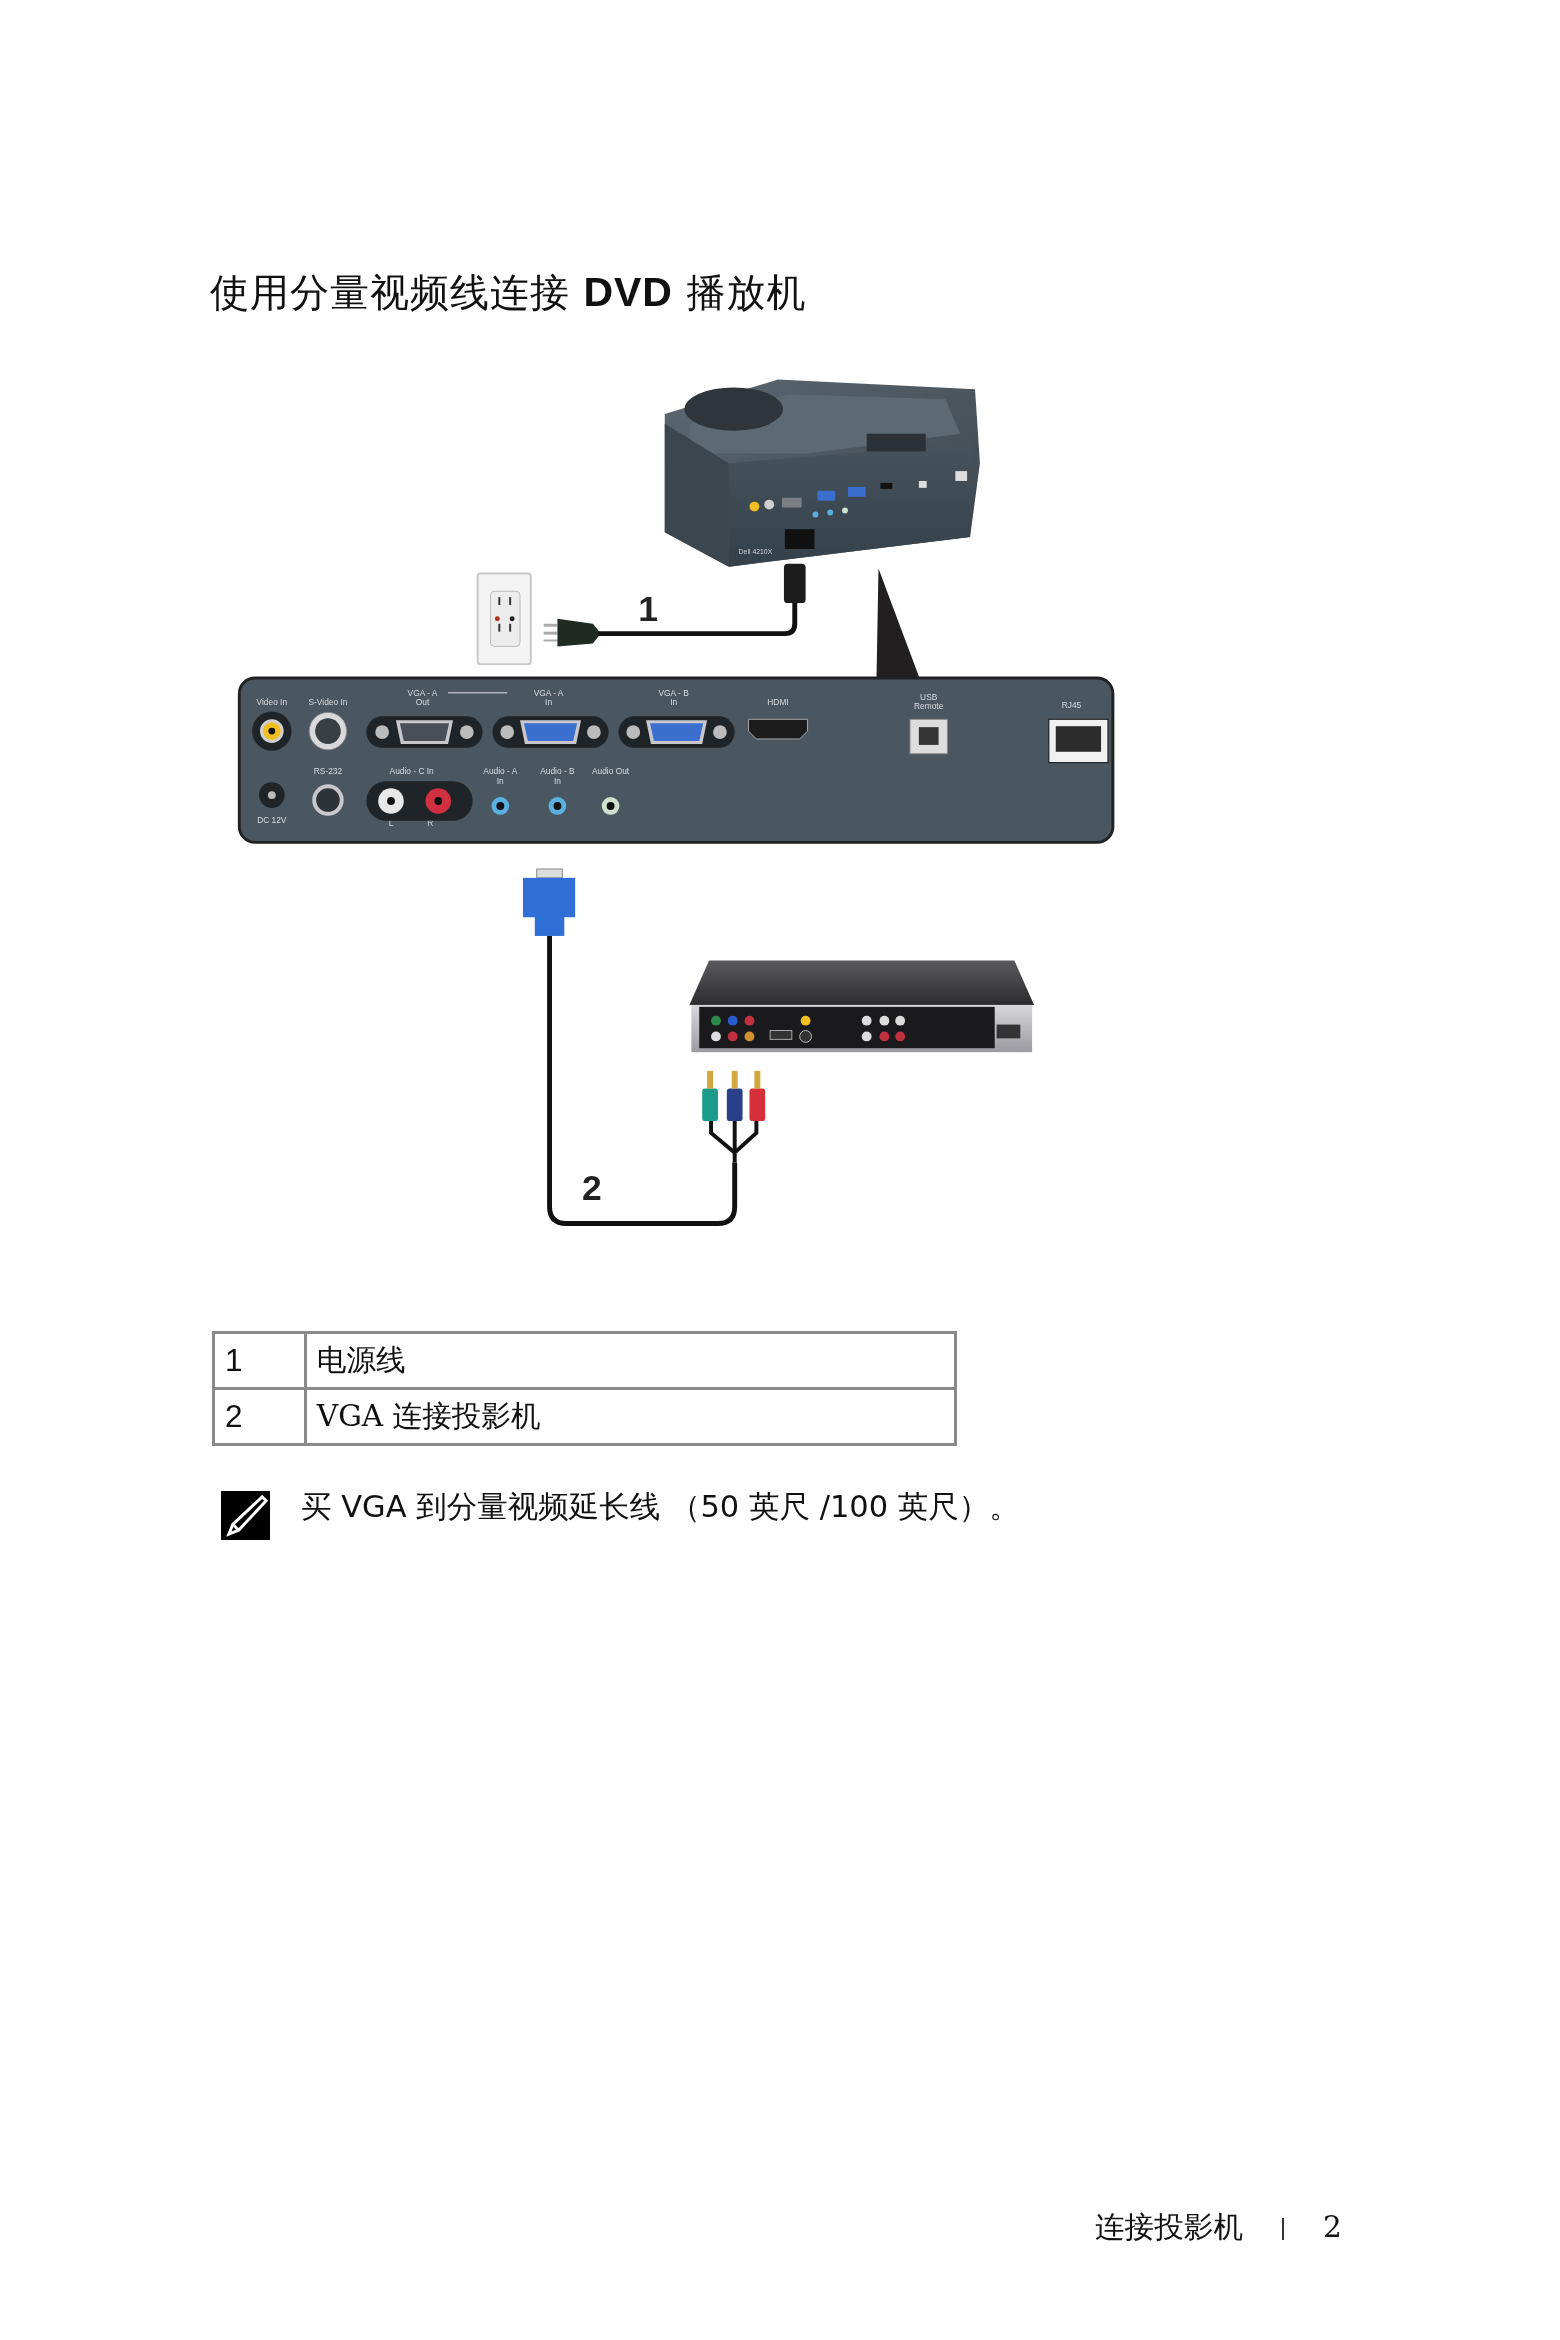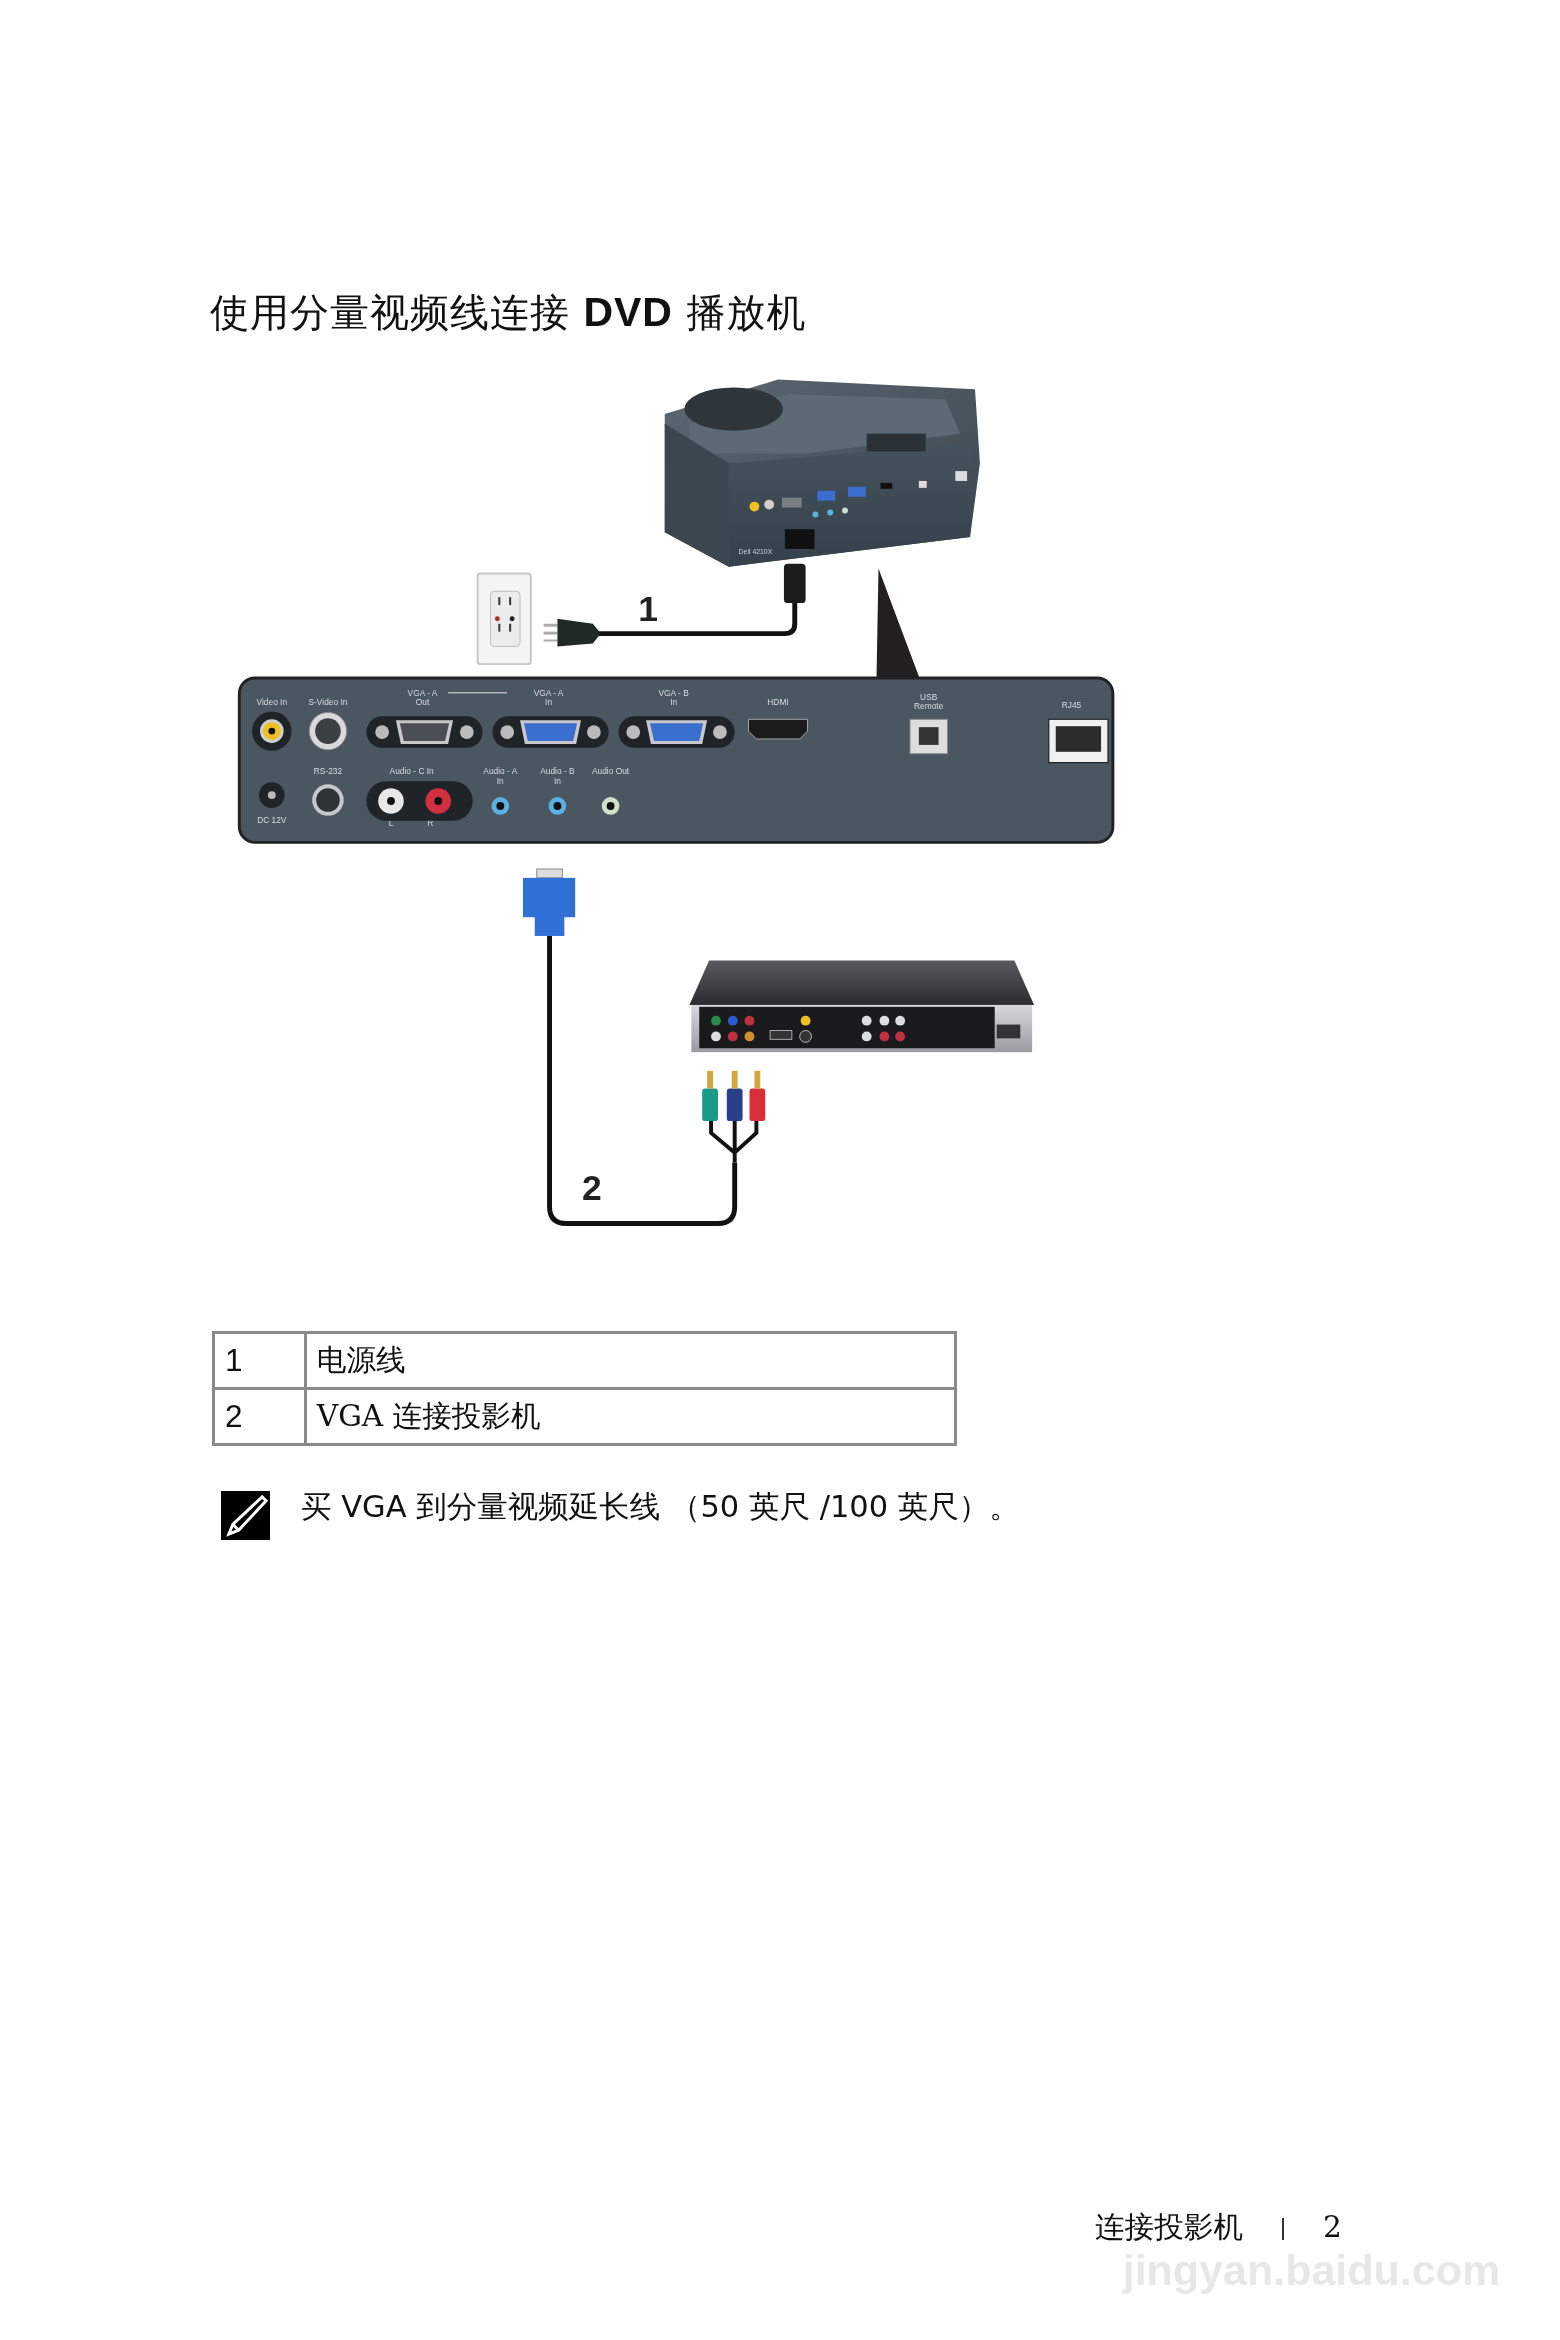--- a/index.html
+++ b/index.html
@@ -1,18 +1,18 @@
 <!DOCTYPE html>
 <html><head>
 <meta charset="utf-8">
 <style>
   html, body { margin:0; padding:0; background:#ffffff; }
   body { width:1560px; height:2341px; position:relative; overflow:hidden; font-family:"DejaVu Sans", sans-serif; color:#111; }
   .abs { position:absolute; }
-  .title { left:210px; top:266px; font-size:39px; letter-spacing:1px; font-family:"DejaVu Sans", sans-serif; white-space:nowrap;margin-top:20px; }
+  .title { left:210px; top:266px; font-size:39px; letter-spacing:1px; font-family:"DejaVu Sans", sans-serif; white-space:nowrap; }
   .title b { font-family:"Liberation Sans", sans-serif; font-weight:bold; font-size:41px; }
   svg { position:absolute; left:0; top:0; }
   .panel-label { fill:#d8dde2; font-family:"Liberation Sans", sans-serif; font-size:8.5px; text-anchor:middle; }
   .callout { font-family:"Liberation Sans", sans-serif; font-weight:bold; font-size:36px; fill:#222; }
   table.legend { position:absolute; left:212px; top:1331px; width:745px; border-collapse:collapse; }
   table.legend td { border:3px solid #8a8a8a; height:53px; padding:0 0 0 9.9px; font-size:31.5px; vertical-align:middle; }
   table.legend td.num { width:79px; font-family:"Liberation Sans", sans-serif; font-size:31.5px; }
   table.legend td.desc { font-family:"DejaVu Serif", serif; font-size:29.6px; }
   .note-icon { left:221px; top:1491px; width:49px; height:49px; background:#000; }
   .note-text { left:301px; top:1485px; width:1084px; font-size:30.5px; line-height:44px; font-family:"DejaVu Sans", sans-serif; }
@@ -231,19 +231,18 @@
   <svg width="49" height="49" viewBox="0 0 50 50">
     <path d="M42,6 L46,10 L18,40 L8,44 L12,34 Z" fill="none" stroke="#fff" stroke-width="3"></path>
     <path d="M12,34 L18,40" stroke="#fff" stroke-width="3"></path>
   </svg>
 </div>
 <div class="abs note-text">
   <div>买 VGA 到分量视频延长线 （50 英尺 /100 英尺）。</div>
 </div>
 
 <div class="abs wm">
-  <div class="wm-text" style="font-size:43px; position:absolute; left:19.7px; top:138px;">jingyan.baidu.com</div>
 </div>
 
 <div class="abs footer">
   <span>连接投影机</span><span class="sep"></span><span>2</span>
 </div>
 
 
 </body></html>

